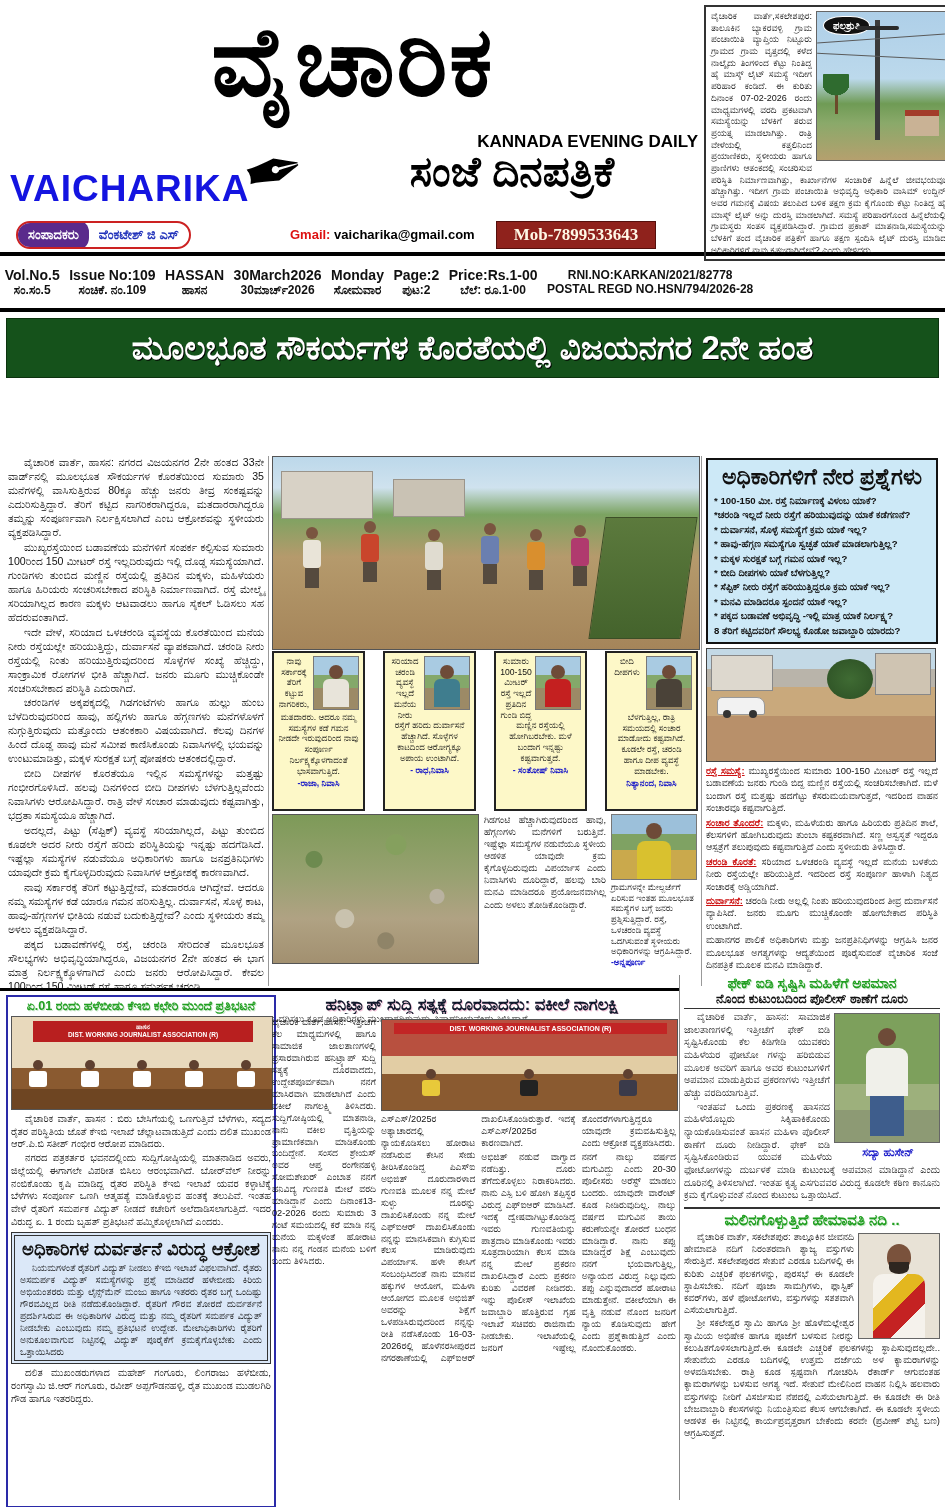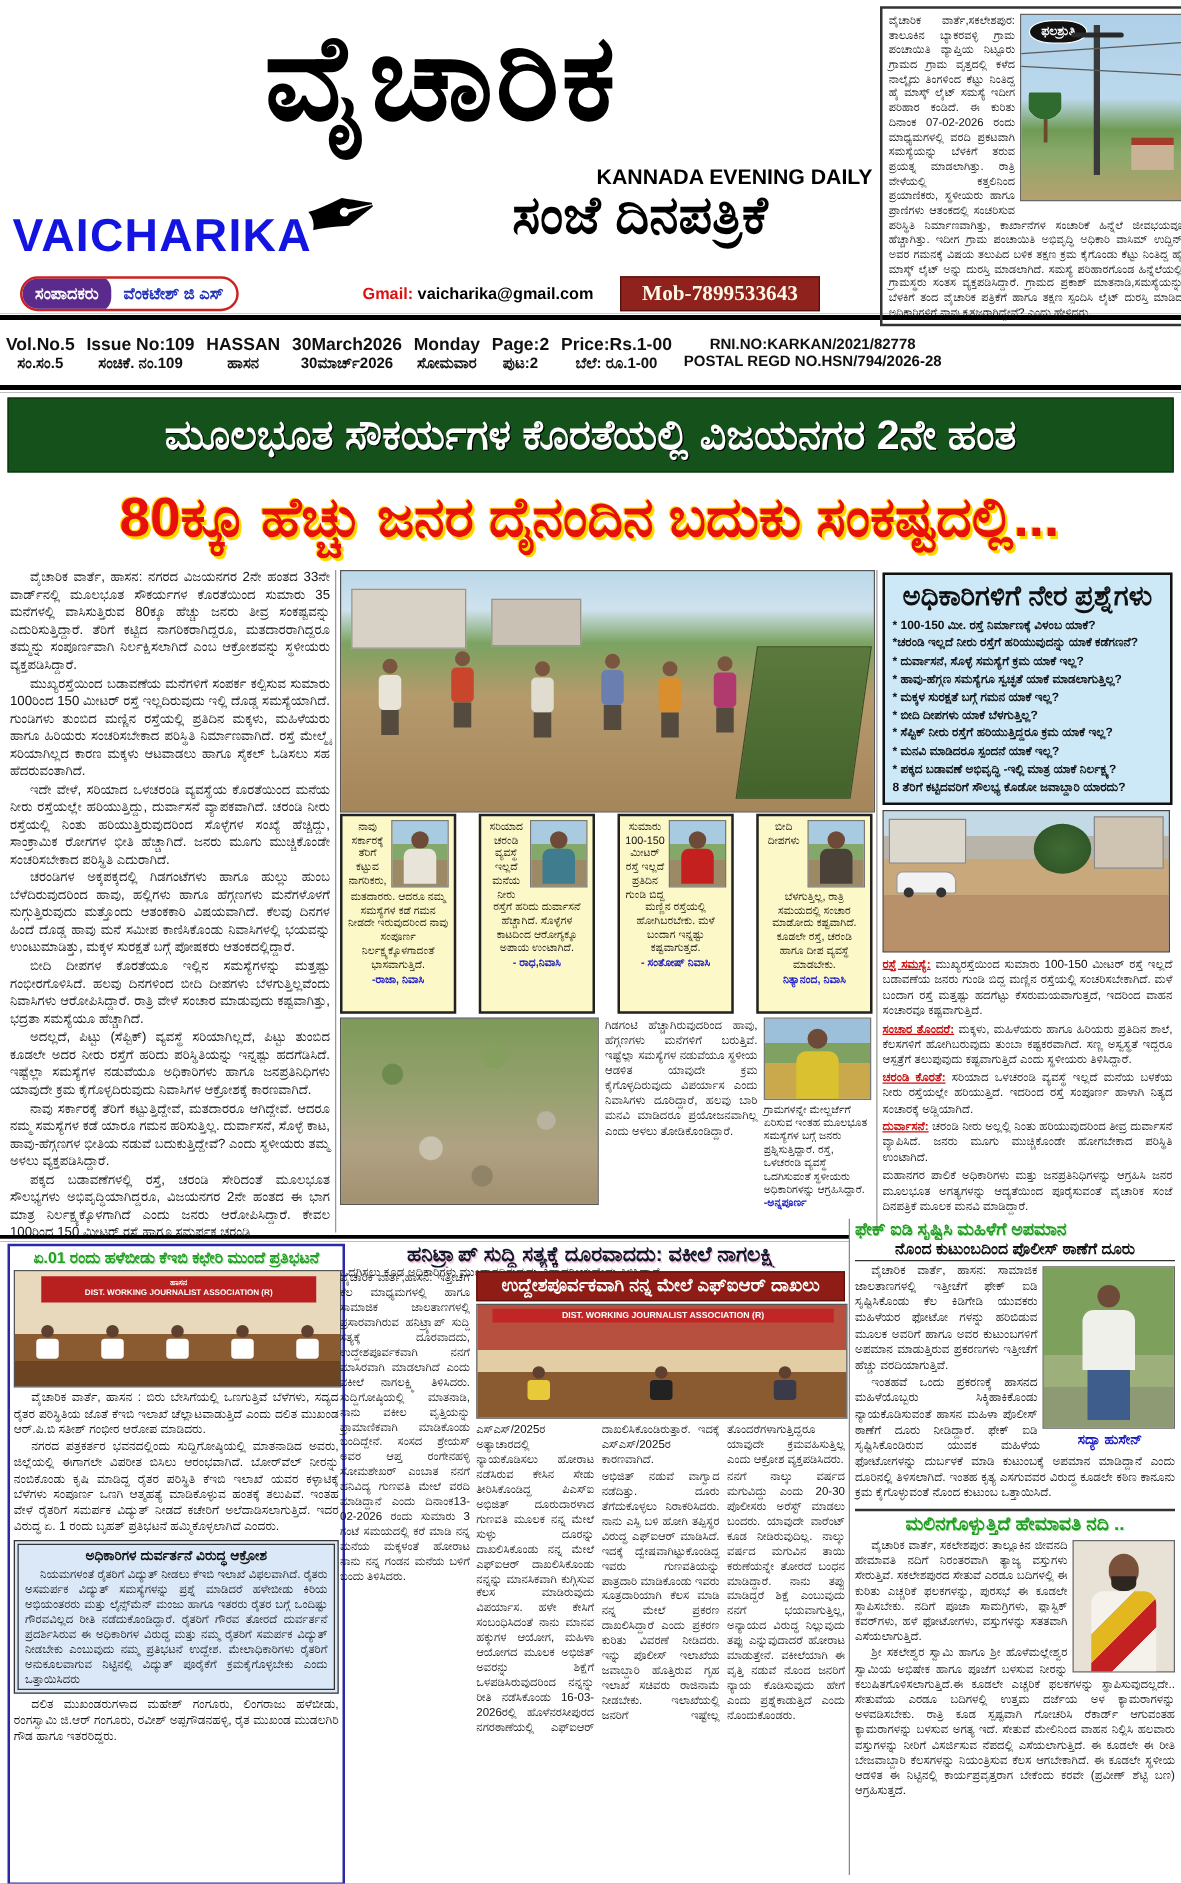--- a/index.html
+++ b/index.html
@@ -127,21 +127,21 @@
                background:linear-gradient(to bottom,#e8d9bc 0 55%,#8a5a30 55% 78%,#6e4522 78% 100%);}
   .press-banner{position:absolute;left:8%;top:4px;width:84%;background:#b81f1f;color:#fff;font-size:6.5px;
                 font-weight:bold;text-align:center;padding:2px 1px;line-height:1.3;}
   .press-people{position:absolute;left:0;bottom:22px;width:100%;display:flex;justify-content:space-around;}
   .pp{width:20px;}
   .pp .head{width:10px;height:10px;border-radius:50%;background:#5f4030;margin:0 auto;}
   .pp .shirt{width:18px;height:16px;background:#fff;border-radius:3px;margin:1px auto 0;}
   .bl-body{font-size:9.8px;line-height:1.3;text-align:justify;margin-top:3px;}
   .bl-body p{margin:0 0 1px;text-indent:14px;}
   .accuse-box{border:4px double #333;background:#dbe8f8;padding:2px 5px;margin-top:3px;}
-  .accuse-title{font-size:11px;font-weight:bold;text-align:center;margin:1px 0 2px;}
+  .accuse-title{font-size:18px;font-weight:bold;text-align:center;margin:1px 0 2px;}
   .accuse-text{font-size:9.3px;line-height:1.3;text-align:justify;text-indent:12px;}
   .bl-close{font-size:9.8px;line-height:1.3;text-align:justify;margin-top:3px;text-indent:14px;}
 
   
   .bm-article{left:272px;top:995px;width:404px;height:505px;position:absolute;}
   .bm-head{color:#0f172a;font-weight:bold;font-size:16.5px;text-align:center;white-space:nowrap;overflow:hidden;
            text-shadow:1px 1px 0 #f7c8dd;}
   .bm-flex{display:flex;gap:5px;margin-top:3px;}
   .bm-col1{width:104px;flex:0 0 auto;font-size:9.2px;line-height:1.3;text-align:justify;}
   .bm-right{flex:1;}
@@ -150,21 +150,21 @@
   .bm-photo{width:100%;height:90px;margin-top:2px;position:relative;border:1px solid #555;overflow:hidden;
             background:linear-gradient(to bottom,#b8503f 0 40%,#e2cda4 40% 60%,#8a5a30 60% 100%);}
   .bm-banner{position:absolute;left:4%;top:3px;width:92%;background:#c22525;color:#fff;font-size:7px;
              font-weight:bold;text-align:center;padding:2px 1px;}
   .bm-cols{margin-top:3px;column-count:3;column-gap:6px;font-size:9.2px;line-height:1.3;text-align:justify;}
   .bm-cols p{margin:0 0 2px;}
 
   
   .br-rule{left:679px;top:975px;width:0;height:525px;border-left:1px solid #888;position:absolute;}
   .br-col{left:684px;top:975px;width:256px;height:527px;position:absolute;}
-  .fake-head{color:#1f9e1f;font-weight:bold;font-size:14px;text-align:left;white-space:nowrap;overflow:hidden;
+  .fake-head{color:#1f9e1f;font-weight:bold;font-size:14px;text-align:center;white-space:nowrap;overflow:hidden;
              text-shadow:1px 1px 0 #d2ecd2;}
   .fake-sub{font-weight:bold;font-size:12.6px;text-align:center;border-bottom:1px solid #333;padding-bottom:1px;}
   .fake-body{font-size:9.6px;line-height:1.32;text-align:justify;margin-top:2px;}
   .fake-body p{margin:0 0 1px;text-indent:13px;}
   .fake-photo{float:right;width:104px;height:128px;margin:2px 0 2px 4px;border:1px solid #666;position:relative;
               background:linear-gradient(to bottom,#7da05c 0 55%,#9db07c 55% 75%,#8d9a74 75% 100%);}
   .fake-photo .head{position:absolute;left:50%;top:14px;width:18px;height:18px;border-radius:50%;background:#6e4b38;transform:translateX(-50%);}
   .fake-photo .torso{position:absolute;left:50%;top:34px;width:42px;height:48px;border-radius:9px 9px 0 0;background:#f0f0ea;transform:translateX(-50%);}
   .fake-photo .jeans{position:absolute;left:50%;top:82px;width:34px;height:40px;background:#3e5d8c;transform:translateX(-50%);}
   .fake-caption{float:right;clear:right;width:104px;text-align:center;color:#1717c8;font-weight:bold;font-size:11px;margin:0 0 2px 4px;}
@@ -243,21 +243,20 @@
         <div class="knl">ಬೆಲೆ: ರೂ.1-00</div>
       </div>
     <div class="info-cell rni">
         <div class="en">RNI.NO:KARKAN/2021/82778</div>
         <div class="knl">POSTAL REGD NO.HSN/794/2026-28</div>
       </div>
   </div>
   <div class="abs info-rule"></div>
 
   <div class="abs green-banner">ಮೂಲಭೂತ ಸೌಕರ್ಯಗಳ ಕೊರತೆಯಲ್ಲಿ ವಿಜಯನಗರ 2ನೇ ಹಂತ</div>
-  <div class="abs red-subhead">80ಕ್ಕೂ ಹೆಚ್ಚು ಜನರ ದೈನಂದಿನ ಬದುಕು ಸಂಕಷ್ಟದಲ್ಲಿ...</div>
 
   <div class="abs left-col just">
     <p>ವೈಚಾರಿಕ ವಾರ್ತೆ, ಹಾಸನ: ನಗರದ ವಿಜಯನಗರ 2ನೇ ಹಂತದ 33ನೇ ವಾರ್ಡ್‌ನಲ್ಲಿ ಮೂಲಭೂತ ಸೌಕರ್ಯಗಳ ಕೊರತೆಯಿಂದ ಸುಮಾರು 35 ಮನೆಗಳಲ್ಲಿ ವಾಸಿಸುತ್ತಿರುವ 80ಕ್ಕೂ ಹೆಚ್ಚು ಜನರು ತೀವ್ರ ಸಂಕಷ್ಟವನ್ನು ಎದುರಿಸುತ್ತಿದ್ದಾರೆ. ತೆರಿಗೆ ಕಟ್ಟಿದ ನಾಗರಿಕರಾಗಿದ್ದರೂ, ಮತದಾರರಾಗಿದ್ದರೂ ತಮ್ಮನ್ನು ಸಂಪೂರ್ಣವಾಗಿ ನಿರ್ಲಕ್ಷಿಸಲಾಗಿದೆ ಎಂಬ ಆಕ್ರೋಶವನ್ನು ಸ್ಥಳೀಯರು ವ್ಯಕ್ತಪಡಿಸಿದ್ದಾರೆ.</p>
     <p>ಮುಖ್ಯರಸ್ತೆಯಿಂದ ಬಡಾವಣೆಯ ಮನೆಗಳಿಗೆ ಸಂಪರ್ಕ ಕಲ್ಪಿಸುವ ಸುಮಾರು 100ರಿಂದ 150 ಮೀಟರ್ ರಸ್ತೆ ಇಲ್ಲದಿರುವುದು ಇಲ್ಲಿ ದೊಡ್ಡ ಸಮಸ್ಯೆಯಾಗಿದೆ. ಗುಂಡಿಗಳು ತುಂಬಿದ ಮಣ್ಣಿನ ರಸ್ತೆಯಲ್ಲಿ ಪ್ರತಿದಿನ ಮಕ್ಕಳು, ಮಹಿಳೆಯರು ಹಾಗೂ ಹಿರಿಯರು ಸಂಚರಿಸಬೇಕಾದ ಪರಿಸ್ಥಿತಿ ನಿರ್ಮಾಣವಾಗಿದೆ. ರಸ್ತೆ ಮೇಲ್ಮೈ ಸರಿಯಾಗಿಲ್ಲದ ಕಾರಣ ಮಕ್ಕಳು ಆಟವಾಡಲು ಹಾಗೂ ಸೈಕಲ್ ಓಡಿಸಲು ಸಹ ಹೆದರುವಂತಾಗಿದೆ.</p>
     <p>ಇದೇ ವೇಳೆ, ಸರಿಯಾದ ಒಳಚರಂಡಿ ವ್ಯವಸ್ಥೆಯ ಕೊರತೆಯಿಂದ ಮನೆಯ ನೀರು ರಸ್ತೆಯಲ್ಲೇ ಹರಿಯುತ್ತಿದ್ದು, ದುರ್ವಾಸನೆ ವ್ಯಾಪಕವಾಗಿದೆ. ಚರಂಡಿ ನೀರು ರಸ್ತೆಯಲ್ಲಿ ನಿಂತು ಹರಿಯುತ್ತಿರುವುದರಿಂದ ಸೊಳ್ಳೆಗಳ ಸಂಖ್ಯೆ ಹೆಚ್ಚಿದ್ದು, ಸಾಂಕ್ರಾಮಿಕ ರೋಗಗಳ ಭೀತಿ ಹೆಚ್ಚಾಗಿದೆ. ಜನರು ಮೂಗು ಮುಚ್ಚಿಕೊಂಡೇ ಸಂಚರಿಸಬೇಕಾದ ಪರಿಸ್ಥಿತಿ ಎದುರಾಗಿದೆ.</p>
     <p>ಚರಂಡಿಗಳ ಅಕ್ಕಪಕ್ಕದಲ್ಲಿ ಗಿಡಗಂಟೆಗಳು ಹಾಗೂ ಹುಲ್ಲು ಹುಂಬ ಬೆಳೆದಿರುವುದರಿಂದ ಹಾವು, ಹಲ್ಲಿಗಳು ಹಾಗೂ ಹೆಗ್ಗಣಗಳು ಮನೆಗಳೊಳಗೆ ನುಗ್ಗುತ್ತಿರುವುದು ಮತ್ತೊಂದು ಆತಂಕಕಾರಿ ವಿಷಯವಾಗಿದೆ. ಕೆಲವು ದಿನಗಳ ಹಿಂದೆ ದೊಡ್ಡ ಹಾವು ಮನೆ ಸಮೀಪ ಕಾಣಿಸಿಕೊಂಡು ನಿವಾಸಿಗಳಲ್ಲಿ ಭಯವನ್ನು ಉಂಟುಮಾಡಿತ್ತು, ಮಕ್ಕಳ ಸುರಕ್ಷತೆ ಬಗ್ಗೆ ಪೋಷಕರು ಆತಂಕದಲ್ಲಿದ್ದಾರೆ.</p>
     <p>ಬೀದಿ ದೀಪಗಳ ಕೊರತೆಯೂ ಇಲ್ಲಿನ ಸಮಸ್ಯೆಗಳನ್ನು ಮತ್ತಷ್ಟು ಗಂಭೀರಗೊಳಿಸಿದೆ. ಹಲವು ದಿನಗಳಿಂದ ಬೀದಿ ದೀಪಗಳು ಬೆಳಗುತ್ತಿಲ್ಲವೆಂದು ನಿವಾಸಿಗಳು ಆರೋಪಿಸಿದ್ದಾರೆ. ರಾತ್ರಿ ವೇಳೆ ಸಂಚಾರ ಮಾಡುವುದು ಕಷ್ಟವಾಗಿತ್ತು, ಭದ್ರತಾ ಸಮಸ್ಯೆಯೂ ಹೆಚ್ಚಾಗಿದೆ.</p>
     <p>ಅದಲ್ಲದೆ, ಪಿಟ್ಟು (ಸೆಪ್ಟಿಕ್) ವ್ಯವಸ್ಥೆ ಸರಿಯಾಗಿಲ್ಲದೆ, ಪಿಟ್ಟು ತುಂಬಿದ ಕೂಡಲೇ ಅದರ ನೀರು ರಸ್ತೆಗೆ ಹರಿದು ಪರಿಸ್ಥಿತಿಯನ್ನು ಇನ್ನಷ್ಟು ಹದಗೆಡಿಸಿದೆ. ಇಷ್ಟೆಲ್ಲಾ ಸಮಸ್ಯೆಗಳ ನಡುವೆಯೂ ಅಧಿಕಾರಿಗಳು ಹಾಗೂ ಜನಪ್ರತಿನಿಧಿಗಳು ಯಾವುದೇ ಕ್ರಮ ಕೈಗೊಳ್ಳದಿರುವುದು ನಿವಾಸಿಗಳ ಆಕ್ರೋಶಕ್ಕೆ ಕಾರಣವಾಗಿದೆ.</p>
     <p>ನಾವು ಸರ್ಕಾರಕ್ಕೆ ತೆರಿಗೆ ಕಟ್ಟುತ್ತಿದ್ದೇವೆ, ಮತದಾರರೂ ಆಗಿದ್ದೇವೆ. ಆದರೂ ನಮ್ಮ ಸಮಸ್ಯೆಗಳ ಕಡೆ ಯಾರೂ ಗಮನ ಹರಿಸುತ್ತಿಲ್ಲ. ದುರ್ವಾಸನೆ, ಸೊಳ್ಳೆ ಕಾಟ, ಹಾವು-ಹೆಗ್ಗಣಗಳ ಭೀತಿಯ ನಡುವೆ ಬದುಕುತ್ತಿದ್ದೇವೆ? ಎಂದು ಸ್ಥಳೀಯರು ತಮ್ಮ ಅಳಲು ವ್ಯಕ್ತಪಡಿಸಿದ್ದಾರೆ.</p>
     <p>ಪಕ್ಕದ ಬಡಾವಣೆಗಳಲ್ಲಿ ರಸ್ತೆ, ಚರಂಡಿ ಸೇರಿದಂತೆ ಮೂಲಭೂತ ಸೌಲಭ್ಯಗಳು ಅಭಿವೃದ್ಧಿಯಾಗಿದ್ದರೂ, ವಿಜಯನಗರ 2ನೇ ಹಂತದ ಈ ಭಾಗ ಮಾತ್ರ ನಿರ್ಲಕ್ಷ್ಯಕ್ಕೊಳಗಾಗಿದೆ ಎಂದು ಜನರು ಆರೋಪಿಸಿದ್ದಾರೆ. ಕೇವಲ 100ರಿಂದ 150 ಮೀಟರ್ ರಸ್ತೆ ಹಾಗೂ ಸಮರ್ಪಕ ಚರಂಡಿ</p>
@@ -421,21 +420,20 @@
       <div class="accuse-text">ನಿಯಮಗಳಂತೆ ರೈತರಿಗೆ ವಿದ್ಯುತ್ ನೀಡಲು ಕೆಇಬಿ ಇಲಾಖೆ ವಿಫಲವಾಗಿದೆ. ರೈತರು ಅಸಮರ್ಪಕ ವಿದ್ಯುತ್ ಸಮಸ್ಯೆಗಳನ್ನು ಪ್ರಶ್ನೆ ಮಾಡಿದರೆ ಹಳೇಬೀಡು ಕಿರಿಯ ಅಭಿಯಂತರರು ಮತ್ತು ಲೈನ್ಸ್‌ಮೆನ್ ಮಂಜು ಹಾಗೂ ಇತರರು ರೈತರ ಬಗ್ಗೆ ಒಂದಿಷ್ಟು ಗೌರವವಿಲ್ಲದ ರೀತಿ ನಡೆದುಕೊಂಡಿದ್ದಾರೆ. ರೈತರಿಗೆ ಗೌರವ ತೋರದೆ ದುರ್ವರ್ತನೆ ಪ್ರದರ್ಶಿಸಿರುವ ಈ ಅಧಿಕಾರಿಗಳ ವಿರುದ್ಧ ಮತ್ತು ನಮ್ಮ ರೈತರಿಗೆ ಸಮರ್ಪಕ ವಿದ್ಯುತ್ ನೀಡಬೇಕು ಎಂಬುವುದು ನಮ್ಮ ಪ್ರತಿಭಟನೆ ಉದ್ದೇಶ. ಮೇಲಾಧಿಕಾರಿಗಳು ರೈತರಿಗೆ ಅನುಕೂಲವಾಗುವ ನಿಟ್ಟಿನಲ್ಲಿ ವಿದ್ಯುತ್ ಪೂರೈಕೆಗೆ ಕ್ರಮಕೈಗೊಳ್ಳಬೇಕು ಎಂದು ಒತ್ತಾಯಿಸಿದರು</div>
     </div>
     <div class="bl-close">ದಲಿತ ಮುಖಂಡರುಗಳಾದ ಮಹೇಶ್ ಗಂಗೂರು, ಲಿಂಗರಾಜು ಹಳೆಬೀಡು, ರಂಗಸ್ವಾಮಿ ಜಿ.ಆರ್ ಗಂಗೂರು, ರವೀಶ್ ಅಪ್ಪಗೌಡನಹಳ್ಳಿ, ರೈತ ಮುಖಂಡ ಮುಡಲಗಿರಿ ಗೌಡ ಹಾಗೂ ಇತರರಿದ್ದರು.</div>
   </div>
 
   <div class="bm-article">
     <div class="bm-head">ಹನಿಟ್ರ್ಯಾಪ್ ಸುದ್ದಿ ಸತ್ಯಕ್ಕೆ ದೂರವಾದದು: ವಕೀಲೆ ನಾಗಲಕ್ಷ್ಮಿ</div>
     <div class="bm-flex">
       <div class="bm-col1">ವೈಚಾರಿಕ ವಾರ್ತೆ,ಹಾಸನ: ಇತ್ತೀಚೆಗೆ ಕೆಲ ಮಾಧ್ಯಮಗಳಲ್ಲಿ ಹಾಗೂ ಸಾಮಾಜಿಕ ಜಾಲತಾಣಗಳಲ್ಲಿ ಪ್ರಸಾರವಾಗಿರುವ ಹನಿಟ್ರ್ಯಾಪ್ ಸುದ್ದಿ ಸತ್ಯಕ್ಕೆ ದೂರವಾದದು, ಉದ್ದೇಶಪೂರ್ವಕವಾಗಿ ನನಗೆ ಮಾಸಿರವಾಗಿ ಮಾಡಲಾಗಿದೆ ಎಂದು ವಕೀಲೆ ನಾಗಲಕ್ಷ್ಮಿ ತಿಳಿಸಿದರು. ಸುದ್ದಿಗೋಷ್ಠಿಯಲ್ಲಿ ಮಾತನಾಡಿ, ನಾನು ವಕೀಲ ವೃತ್ತಿಯನ್ನು ಪ್ರಾಮಾಣಿಕವಾಗಿ ಮಾಡಿಕೊಂಡು ಬಂದಿದ್ದೇನೆ. ಸಂಸದ ಶ್ರೇಯಸ್ ಅವರ ಆಪ್ತ ರಂಗೇನಹಳ್ಳಿ ಸೋಮಶೇಖರ್ ಎಂಬಾತ ನನಗೆ ಹನಿವಿದ್ಯ ಗುಣವತಿ ಮೇಲೆ ವರದಿ ಮಾಡಿದ್ದಾನೆ ಎಂದು ದಿನಾಂಕ13-02-2026 ರಂದು ಸುಮಾರು 3 ಗಂಟೆ ಸಮಯದಲ್ಲಿ ಕರೆ ಮಾಡಿ ನನ್ನ ಮನೆಯ ಮಕ್ಕಳಂತೆ ಹೋರಾಟ ನಾನು ನನ್ನ ಗಂಡನ ಮನೆಯ ಬಳಿಗೆ ಬಂದು ತಿಳಿಸಿದರು.</div>
       <div class="bm-right">
-        <div class="red-bar">ಉದ್ದೇಶಪೂರ್ವಕವಾಗಿ ನನ್ನ ಮೇಲೆ ಎಫ್ಐಆರ್ ದಾಖಲು</div>
         <div class="bm-photo">
           <div class="bm-banner">DIST. WORKING JOURNALIST ASSOCIATION (R)</div>
           <div class="press-people" style="bottom:14px">
             <div class="pp">
                 <div class="head"></div>
                 <div class="shirt" style="background:#e8c93a"></div>
               </div>
             <div class="pp">
                 <div class="head"></div>
                 <div class="shirt" style="background:#222"></div>

